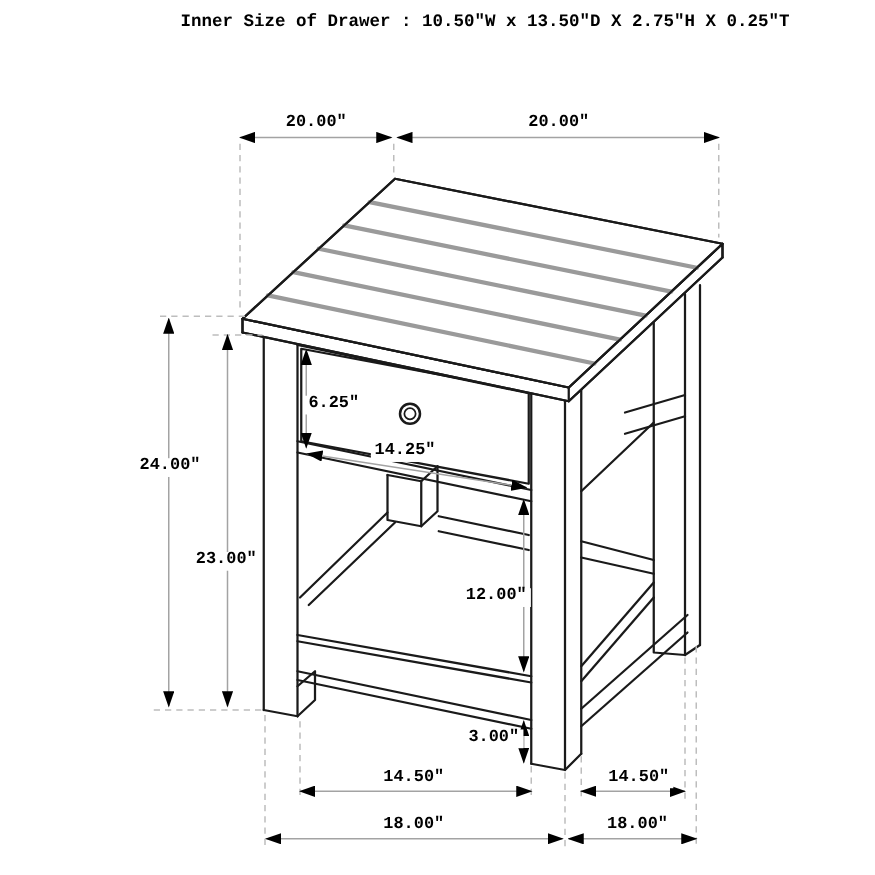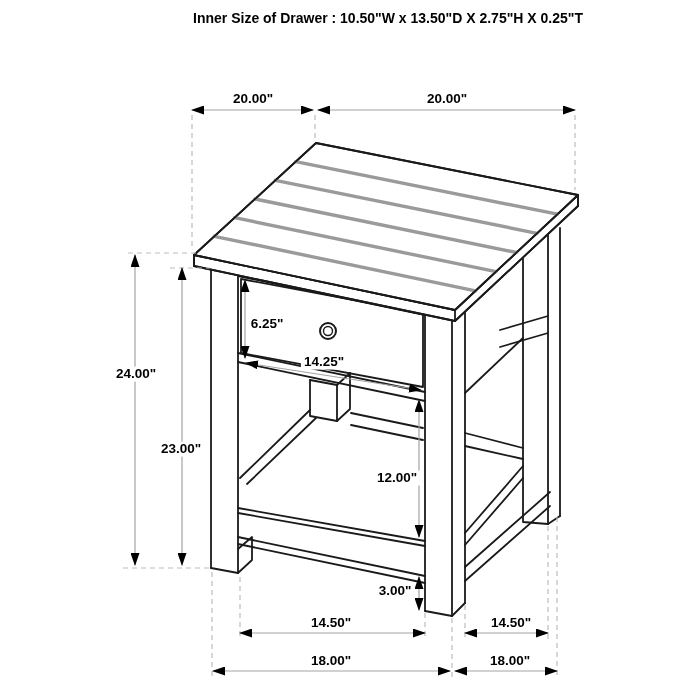--- a/index.html
+++ b/index.html
@@ -1,21 +1,21 @@
 <!DOCTYPE html>
 <html style="--line: #1a1a1a; --dim: #a3a3a3; --dash: #bdbdbd; --plank: #9a9a9a; --bg: #ffffff;"><head>
 <meta charset="utf-8">
 <style>
   :root{
     --line:#1a1a1a; --dim:#a3a3a3; --dash:#bdbdbd; --plank:#9a9a9a; --text:#000; --bg:#fff;
   }
   html,body{margin:0;padding:0;background:#fff;}
   #stage{
     position:relative;width:640px;height:700px;background:var(--bg);
-    font-family:Liberation Sans, sans-serif;overflow:hidden;
+    font-family:Liberation Mono, monospace;overflow:hidden;
   }
   #title{
     position:absolute;top:10px;left:388px;transform:translateX(-50%);
     white-space:nowrap;font-size:14px;font-weight:bold;color:var(--text);
   }
   .dim-label{
     position:absolute;transform:translate(-50%,-50%);
     font-size:13.5px;font-weight:bold;color:var(--text);
     background:var(--bg);padding:0 3px;white-space:nowrap;line-height:1.1;
   }

